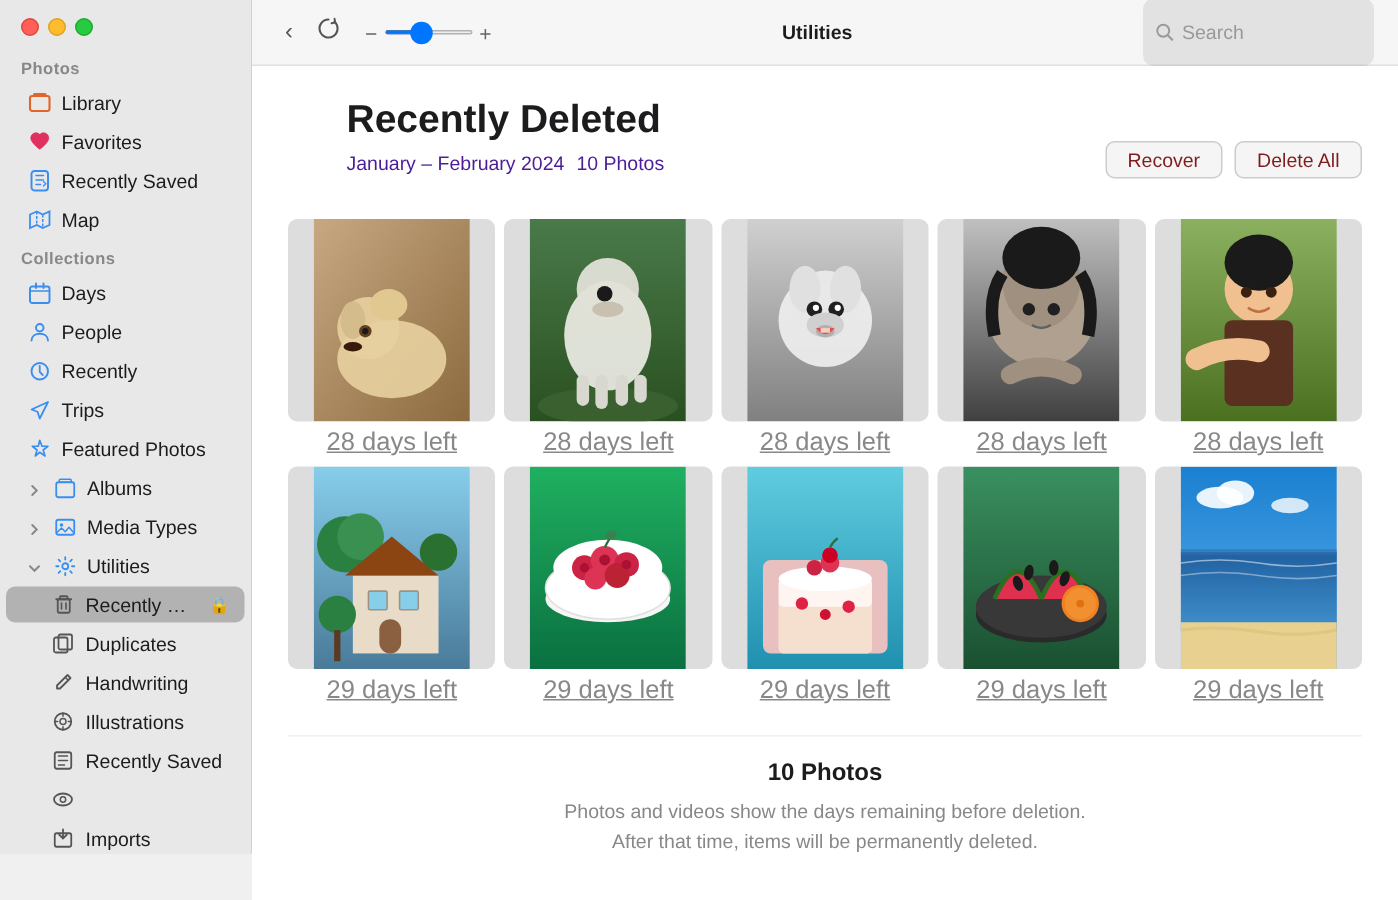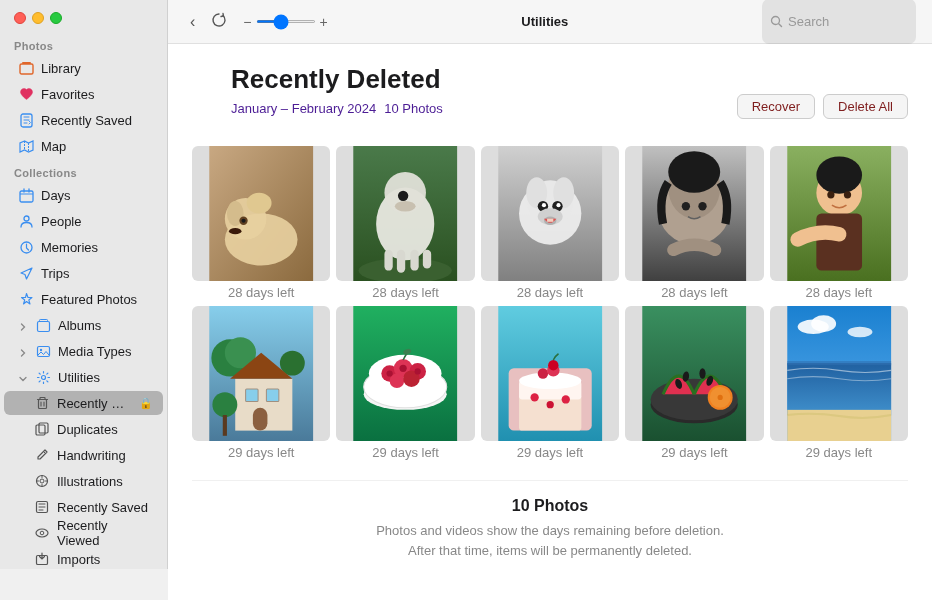--- a/index.html
+++ b/index.html
@@ -239,23 +239,24 @@
     .photo-thumb {
       width: 100%;
       aspect-ratio: 3/4;
       border-radius: 6px;
       overflow: hidden;
       position: relative;
       background: #ddd;
     }
 
     .photo-label {
-      font-size: 13px;
+      font-size: 17px;
       color: #888;
       text-align: center;
+      text-decoration: underline;
     }
 
     
     .content-footer {
       text-align: center;
       padding: 16px 0 20px;
       border-top: 1px solid #f0f0f0;
       margin-top: 8px;
     }
 
@@ -347,21 +348,21 @@
     <span>People</span>
   </div>
 
   <div class="sidebar-item">
     <span class="icon-svg">
       <svg width="15" height="15" viewBox="0 0 15 15" fill="none">
         <circle cx="7.5" cy="7.5" r="5.5" stroke="#3a8ef0" stroke-width="1.3" fill="none"></circle>
         <path d="M7.5 4v4l2 2" stroke="#3a8ef0" stroke-width="1.2" stroke-linecap="round"></path>
       </svg>
     </span>
-    <span>Memories</span>
+    <span>Recently</span>
   </div>
 
   <div class="sidebar-item">
     <span class="icon-svg">
       <svg width="15" height="15" viewBox="0 0 15 15" fill="none">
         <path d="M13 2L2 7l4 1.5L7.5 13l2-4L13 2z" stroke="#3a8ef0" stroke-width="1.2" fill="none" stroke-linejoin="round"></path>
       </svg>
     </span>
     <span>Trips</span>
   </div>
@@ -474,21 +475,20 @@
     <span>Recently Saved</span>
   </div>
 
   <div class="sidebar-item sidebar-item-sub">
     <span class="icon-svg">
       <svg width="14" height="14" viewBox="0 0 14 14" fill="none">
         <ellipse cx="7" cy="7" rx="6" ry="4" stroke="#555" stroke-width="1.2" fill="none"></ellipse>
         <circle cx="7" cy="7" r="1.8" stroke="#555" stroke-width="1" fill="none"></circle>
       </svg>
     </span>
-    <span>Recently Viewed</span>
   </div>
 
   <div class="sidebar-item sidebar-item-sub">
     <span class="icon-svg">
       <svg width="14" height="14" viewBox="0 0 14 14" fill="none">
         <rect x="1.5" y="3.5" width="11" height="9" rx="1.3" stroke="#555" stroke-width="1.2" fill="none"></rect>
         <path d="M7 1v6M4.5 4.5L7 7l2.5-2.5" stroke="#555" stroke-width="1.2" stroke-linecap="round" fill="none"></path>
       </svg>
     </span>
     <span>Imports</span>

